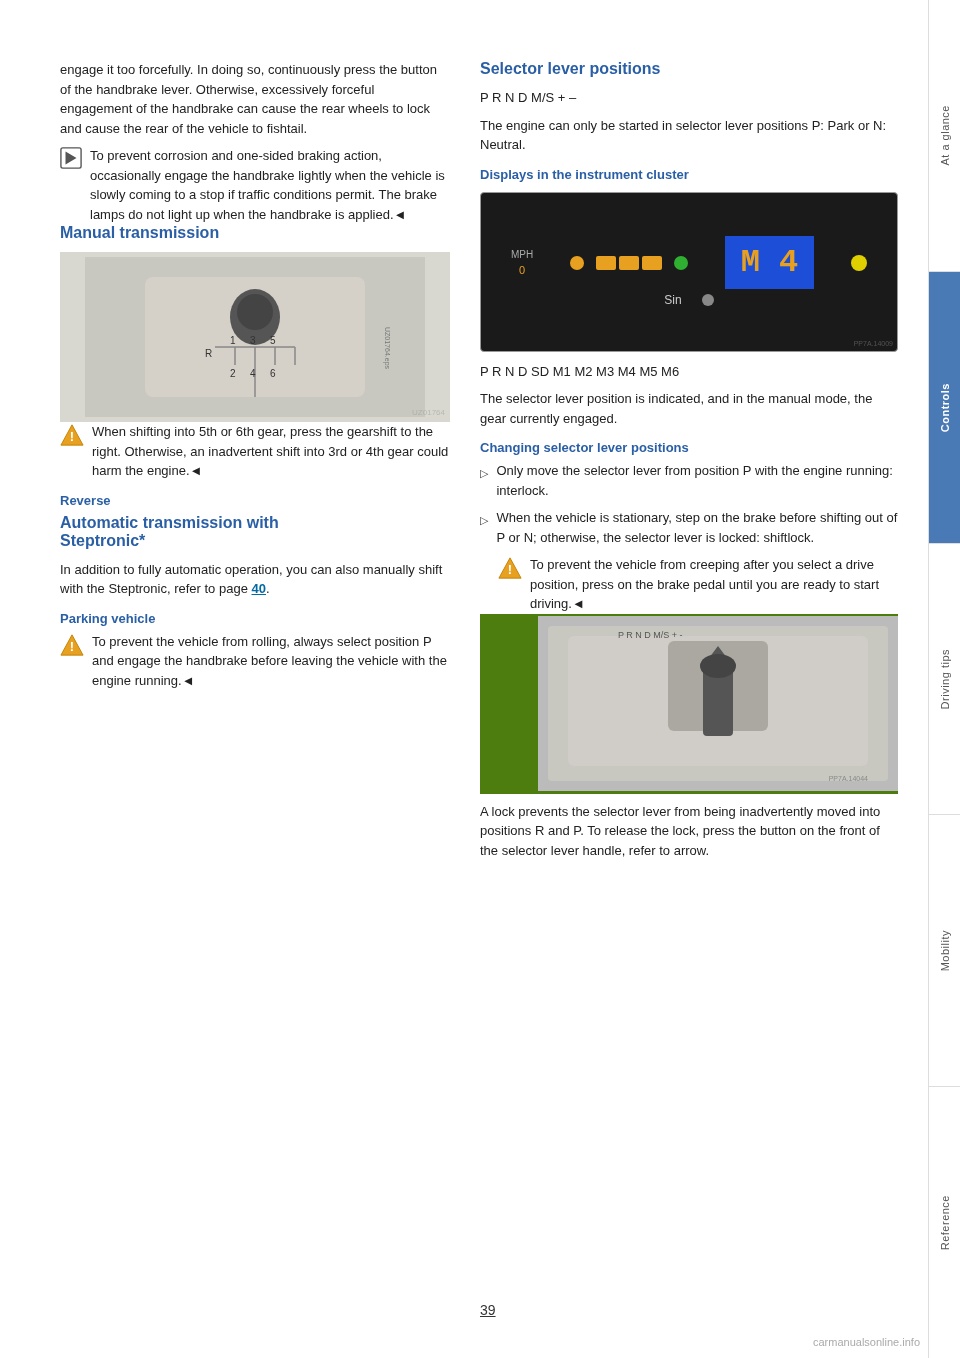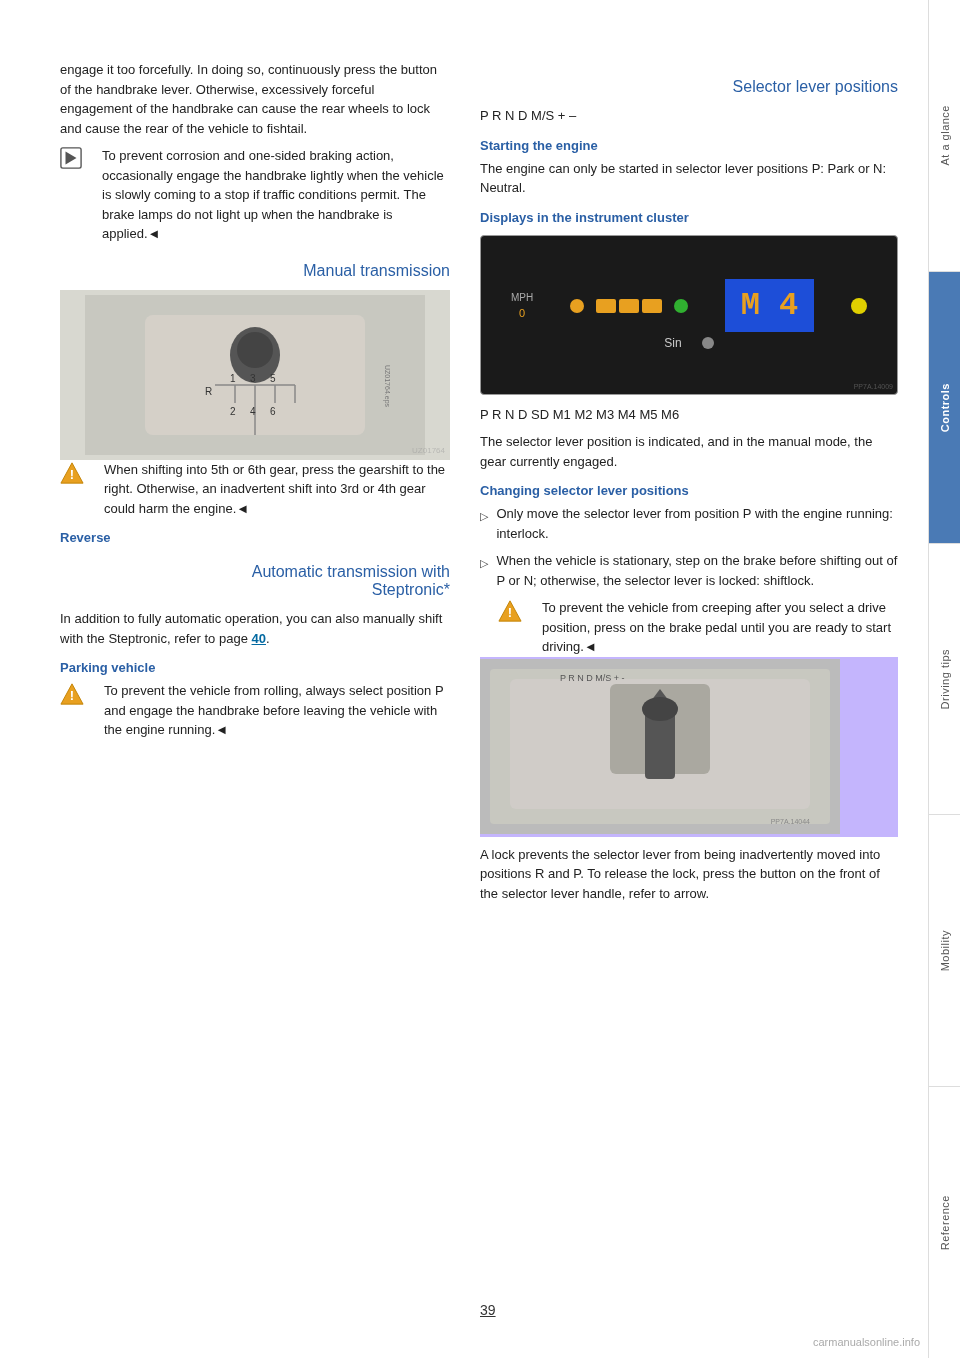--- a/index.html
+++ b/index.html
@@ -77,38 +77,36 @@
 
     p {
       line-height: 1.5;
       margin-bottom: 8px;
       font-size: 13px;
     }
 
     .section-title {
       color: #2a5fa5;
       font-size: 16px;
-      font-weight: normal;
+      font-weight: bold;
       margin-bottom: 10px;
-      margin-top: 18px;
-      text-align: right;
     }
 
     .subsection-title {
       color: #2a5fa5;
       font-size: 13px;
       font-weight: bold;
       margin-bottom: 6px;
       margin-top: 12px;
     }
 
     .note-box {
       display: flex;
       align-items: flex-start;
-      gap: 20px;
+      gap: 8px;
       margin: 0 0;
       font-size: 13px;
       line-height: 1.5;
     }
 
     .note-icon {
       width: 22px;
       height: 22px;
       flex-shrink: 0;
       margin-top: 1px;
@@ -217,25 +215,25 @@
       position: relative;
       display: flex;
       align-items: center;
       justify-content: center;
     }
 
     
     .selector-diagram {
       width: 100%;
       height: 180px;
-      background: #c4b5fd;
+      background: #4d7c0f;
       position: relative;
       display: flex;
       align-items: center;
-      justify-content: flex-start;
+      justify-content: flex-end;
     }
 
     .watermark-img {
       position: absolute;
       bottom: 5px;
       right: 5px;
       font-size: 8px;
       color: #999;
       opacity: 0.5;
     }
@@ -325,21 +323,20 @@
         </span>
       </div>
 
     </div>
 
     <div class="right-column">
 
       <div class="section-title">Selector lever positions</div>
       <p>P R N D M/S + –</p>
 
-      <div class="subsection-title">Starting the engine</div>
       <p>The engine can only be started in selector lever positions P: Park or N: Neutral.</p>
 
       <div class="subsection-title">Displays in the instrument cluster</div>
 
       <div class="cluster-image">
         <div class="cluster-inner">
           <div class="cluster-top">
             <div style="display:flex; flex-direction:column; align-items:center; gap:4px;">
               <div style="color:#aaa; font-size:10px; font-family:Arial;">MPH</div>
               <div style="color:#e8a020; font-size:11px; font-family:Arial;">0</div>

